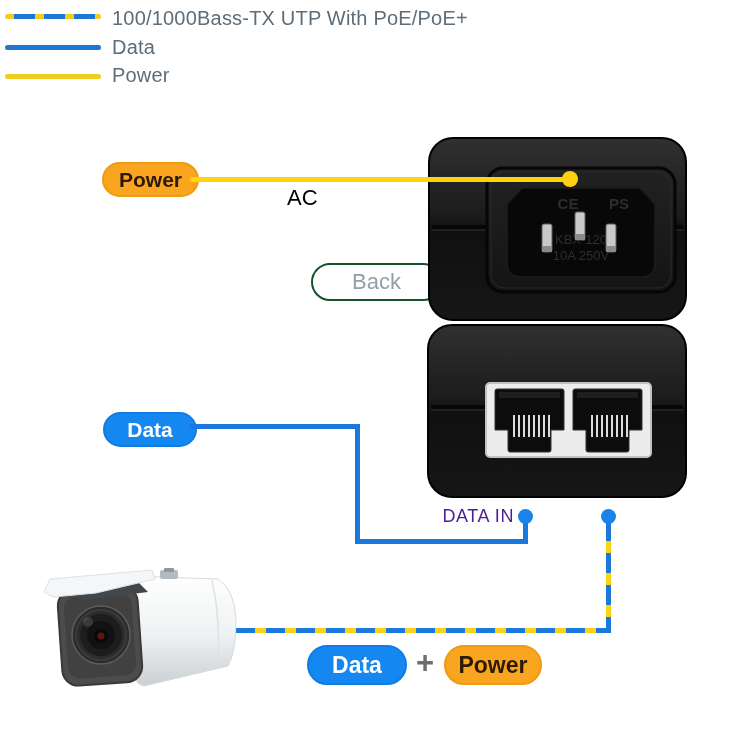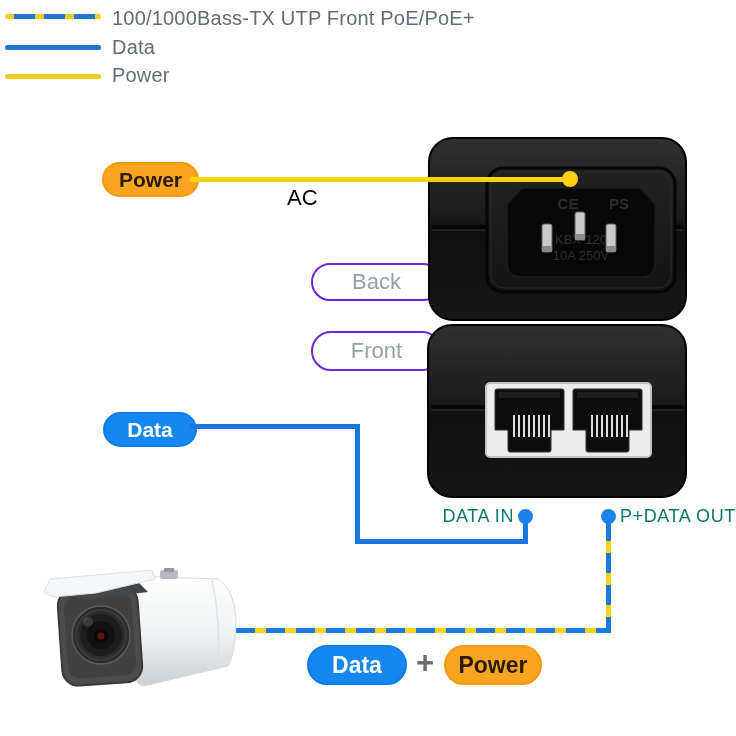--- a/index.html
+++ b/index.html
@@ -11,62 +11,61 @@
   .lg-line{position:absolute;left:5px;width:96px;height:5px;border-radius:3px;}
   .lg-dash{background:repeating-linear-gradient(90deg,#f2cd1f 0 9px,#1e78d2 9px 30px);}
   .lg-blue{background:#1e78d2;}
   .lg-yellow{background:#f2cd1f;}
   .lg-label{position:absolute;left:112px;font-size:20px;color:#5e6d78;letter-spacing:.2px;white-space:nowrap;}
   
   .pill{position:absolute;display:flex;align-items:center;justify-content:center;
         border-radius:999px;font-weight:bold;white-space:nowrap;}
   .pill-orange{background:#f9a51f;border:2px solid #ef9a12;color:#2b1a05;font-size:21px;}
   .pill-blue{background:#1587f1;border:2px solid #0f7de4;color:#ffffff;font-size:21px;}
-  .pill-outline{background:#ffffff;border:2px solid #6d28d9;color:#939ea6;font-size:22px;font-weight:normal;z-index:1;}
+  .pill-outline{background:#ffffff;border:2px solid #14532d;color:#939ea6;font-size:22px;font-weight:normal;z-index:1;}
   .pill-lg{font-size:23px;}
   
   .line{position:absolute;z-index:1;}
   .blue{background:#1b78dc;}
   .yellow{background:#fed40a;}
   .dash-h{background:repeating-linear-gradient(90deg,#1b78dc 0 19px,#fcd116 19px 30px);}
   .dash-v{background:repeating-linear-gradient(180deg,#1b78dc 0 20px,#fcd116 20px 32px);}
   .dot{position:absolute;width:15px;height:15px;border-radius:50%;z-index:3;}
   .dot-blue{background:#1b82ea;}
   .dot-yellow{background:#fdd013;width:16px;height:16px;}
   
   .glabel{position:absolute;color:#000000;white-space:nowrap;}
-  .dlabel{position:absolute;color:#0f766e;font-size:18px;letter-spacing:.6px;white-space:nowrap;z-index:2;}
+  .dlabel{position:absolute;color:#4c1d95;font-size:18px;letter-spacing:.6px;white-space:nowrap;z-index:2;}
   .plus{position:absolute;color:#6b6f72;font-size:31px;font-weight:bold;z-index:3;}
   
   .injector{position:absolute;left:418px;top:132px;z-index:2;}
   .camera{position:absolute;left:40px;top:566px;z-index:2;}
   .powerline{z-index:3;}
   .emboss{fill:#2e2e2e;font-family:"Liberation Sans",sans-serif;}
 </style>
 </head>
 <body>
 
 <div class="stage">
 
   <div class="lg-line lg-dash" style="top:14px"></div>
-  <div class="lg-label" style="top:7px">100/1000Bass-TX UTP Front PoE/PoE+</div>
+  <div class="lg-label" style="top:7px">100/1000Bass-TX UTP With PoE/PoE+</div>
 
   <div class="lg-line lg-blue" style="top:45px"></div>
   <div class="lg-label" style="top:36px">Data</div>
 
   <div class="lg-line lg-yellow" style="top:74px"></div>
   <div class="lg-label" style="top:64px">Power</div>
 
   <div class="pill pill-orange" style="left:102px;top:162px;width:93px;height:31px">Power</div>
   <div class="line yellow powerline" style="left:190px;top:177px;width:380px;height:5px;border-radius:2px"></div>
   <div class="dot dot-yellow" style="left:562px;top:171px"></div>
   <div class="glabel" style="left:287px;top:185px;font-size:22px">AC</div>
 
   <div class="pill pill-outline" style="left:311px;top:263px;width:127px;height:34px">Back</div>
-  <div class="pill pill-outline" style="left:311px;top:331px;width:127px;height:36px">Front</div>
 
   <svg class="injector" width="270" height="392" viewBox="0 0 270 392">
     <defs>
       <linearGradient id="unitG" x1="0" y1="0" x2="0" y2="1">
         <stop offset="0" stop-color="#303030"></stop>
         <stop offset="0.42" stop-color="#1c1c1c"></stop>
         <stop offset="0.52" stop-color="#101010"></stop>
         <stop offset="1" stop-color="#161616"></stop>
       </linearGradient>
       <linearGradient id="recessG" x1="0" y1="0" x2="0" y2="1">
@@ -120,21 +119,20 @@
 
   <div class="pill pill-blue" style="left:103px;top:412px;width:90px;height:31px">Data</div>
   <div class="line blue" style="left:190px;top:424px;width:170px;height:5px"></div>
   <div class="line blue" style="left:355px;top:424px;width:5px;height:120px"></div>
   <div class="line blue" style="left:355px;top:539px;width:173px;height:5px"></div>
   <div class="line blue" style="left:523px;top:520px;width:5px;height:24px"></div>
   <div class="dot dot-blue" style="left:518px;top:509px"></div>
   <div class="dlabel" style="left:438px;top:506px;width:76px;text-align:right">DATA IN</div>
 
   <div class="dot dot-blue" style="left:601px;top:509px"></div>
-  <div class="dlabel" style="left:620px;top:506px">P+DATA OUT</div>
   <div class="line dash-v" style="left:606px;top:521px;width:5px;height:112px"></div>
   <div class="line dash-h" style="left:236px;top:628px;width:375px;height:5px"></div>
 
   <div class="pill pill-blue pill-lg" style="left:307px;top:645px;width:96px;height:36px">Data</div>
   <div class="plus" style="left:408px;top:645px;width:34px;text-align:center">+</div>
   <div class="pill pill-orange pill-lg" style="left:444px;top:645px;width:94px;height:36px">Power</div>
 
   <svg class="camera" width="205" height="135" viewBox="0 0 205 135">
     <defs>
       <linearGradient id="camG" x1="0" y1="0" x2="0" y2="1">

